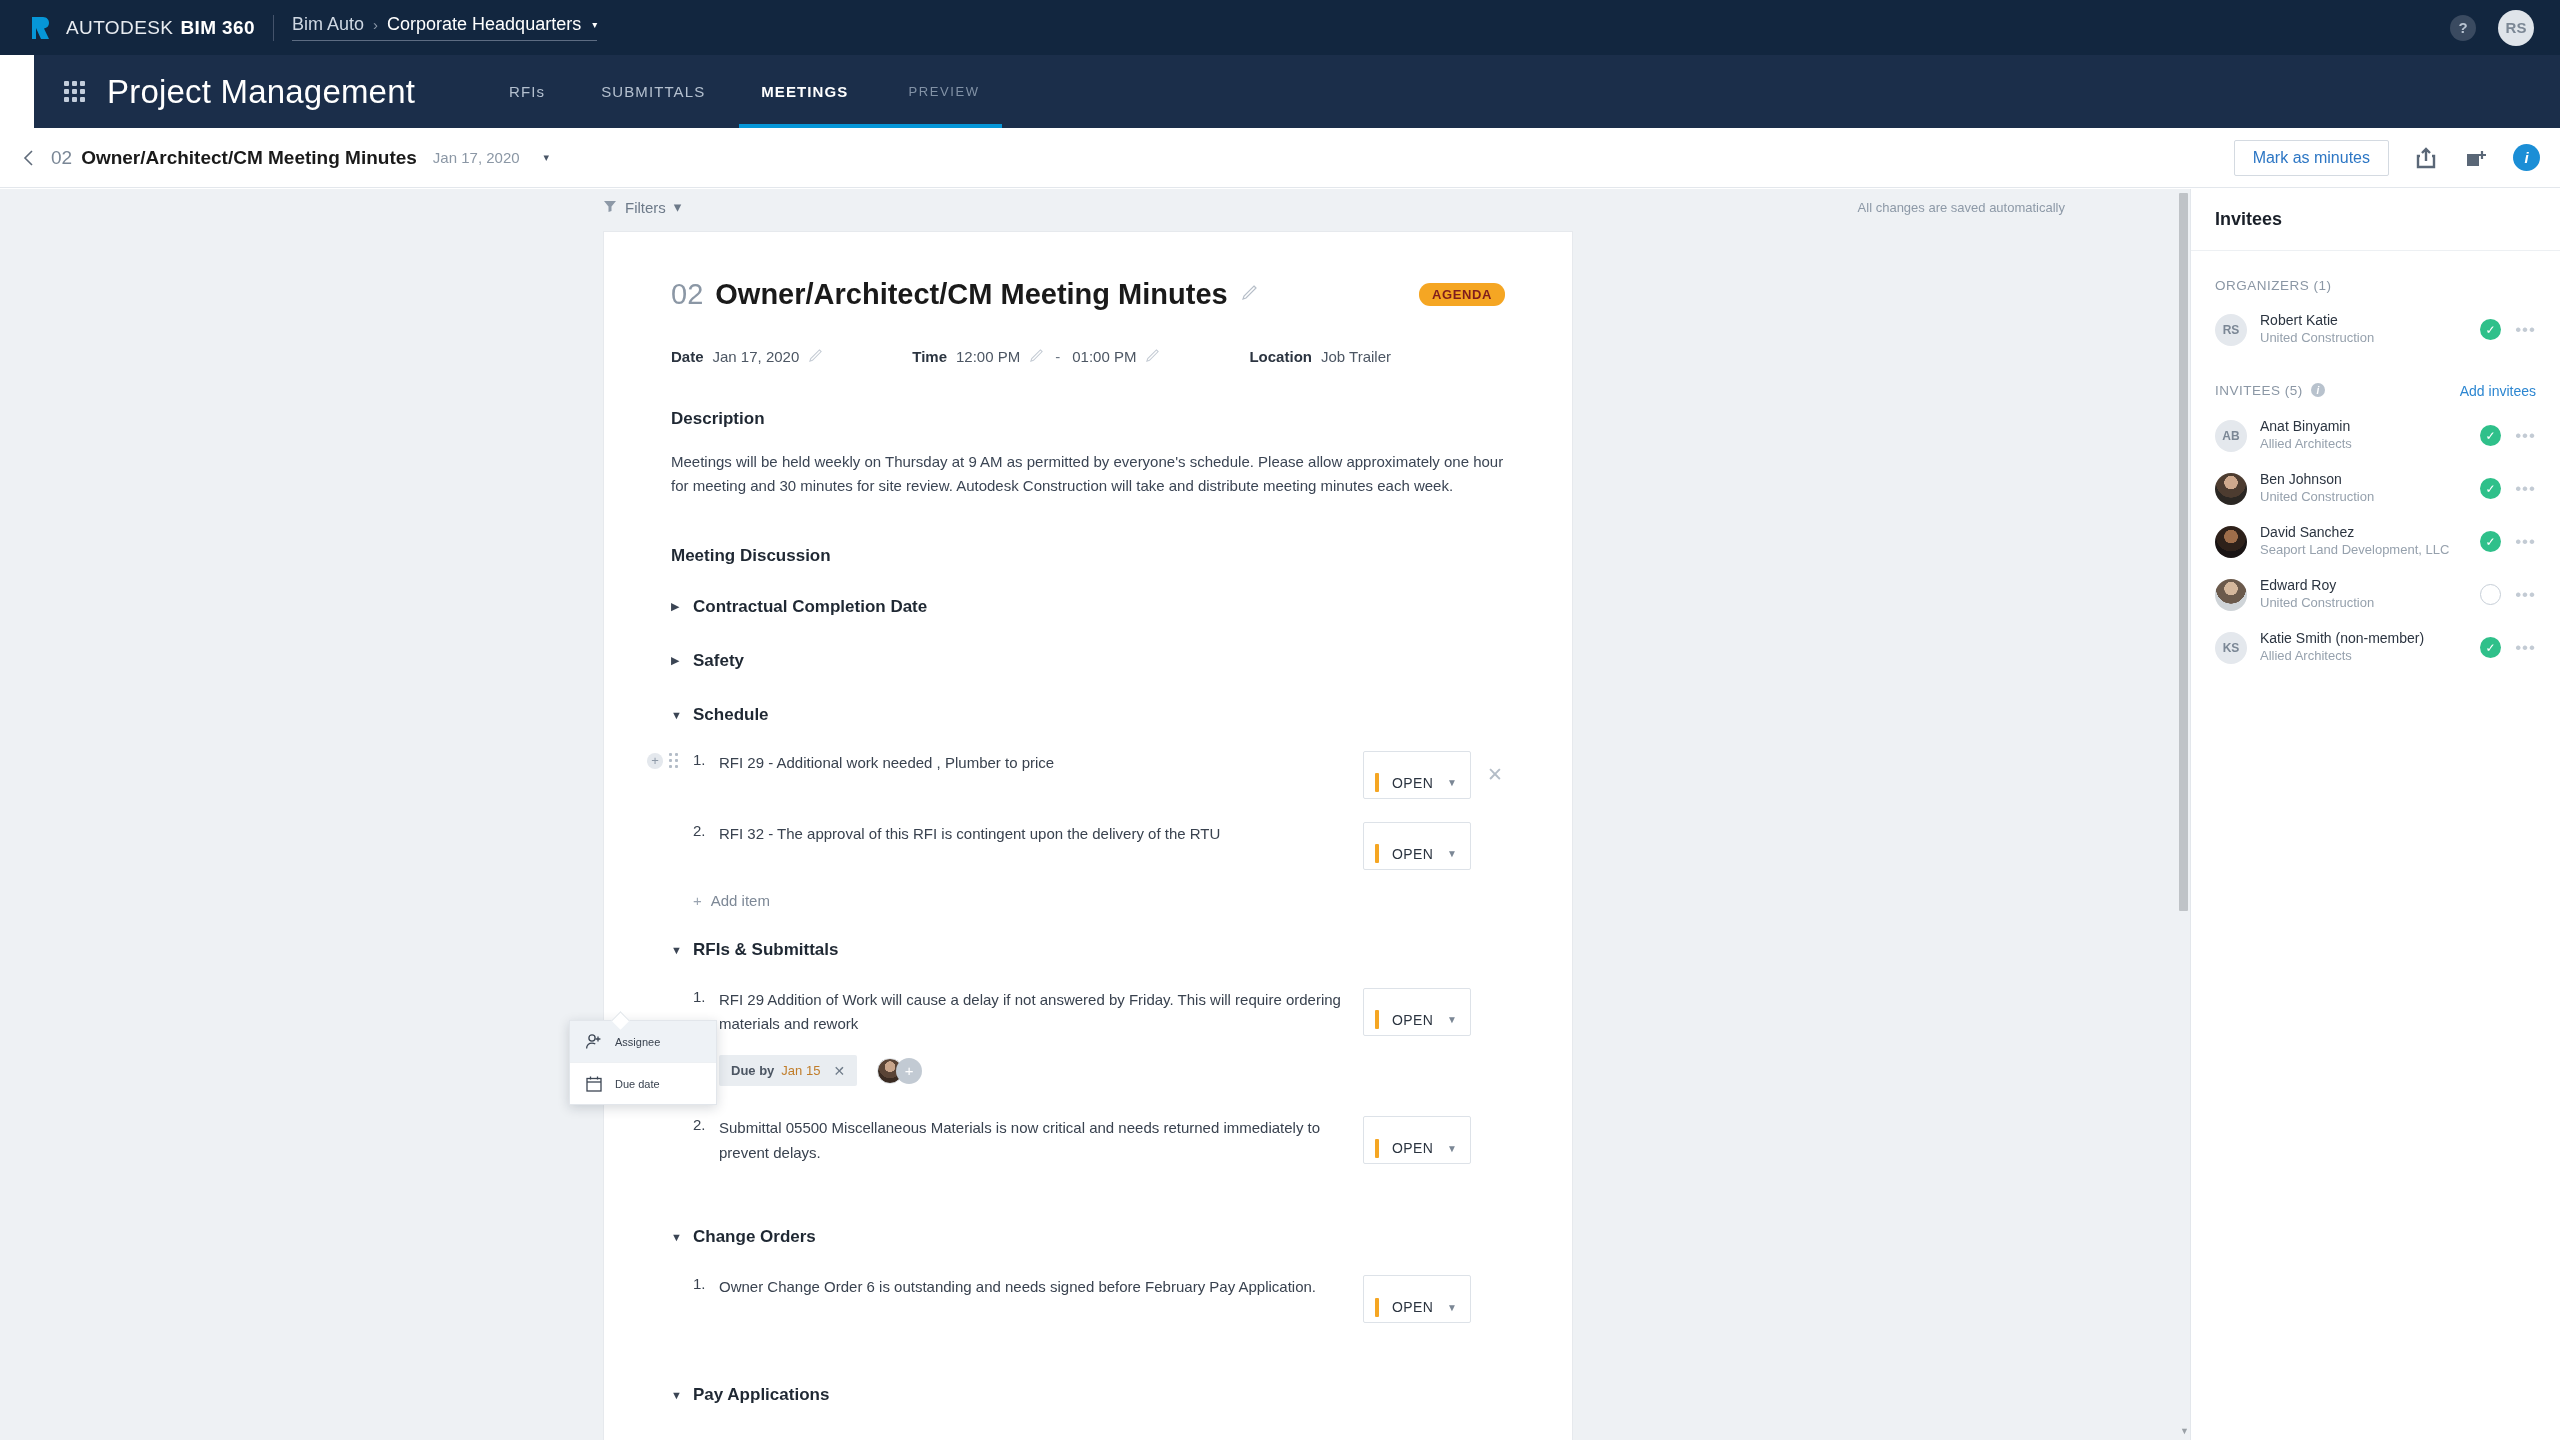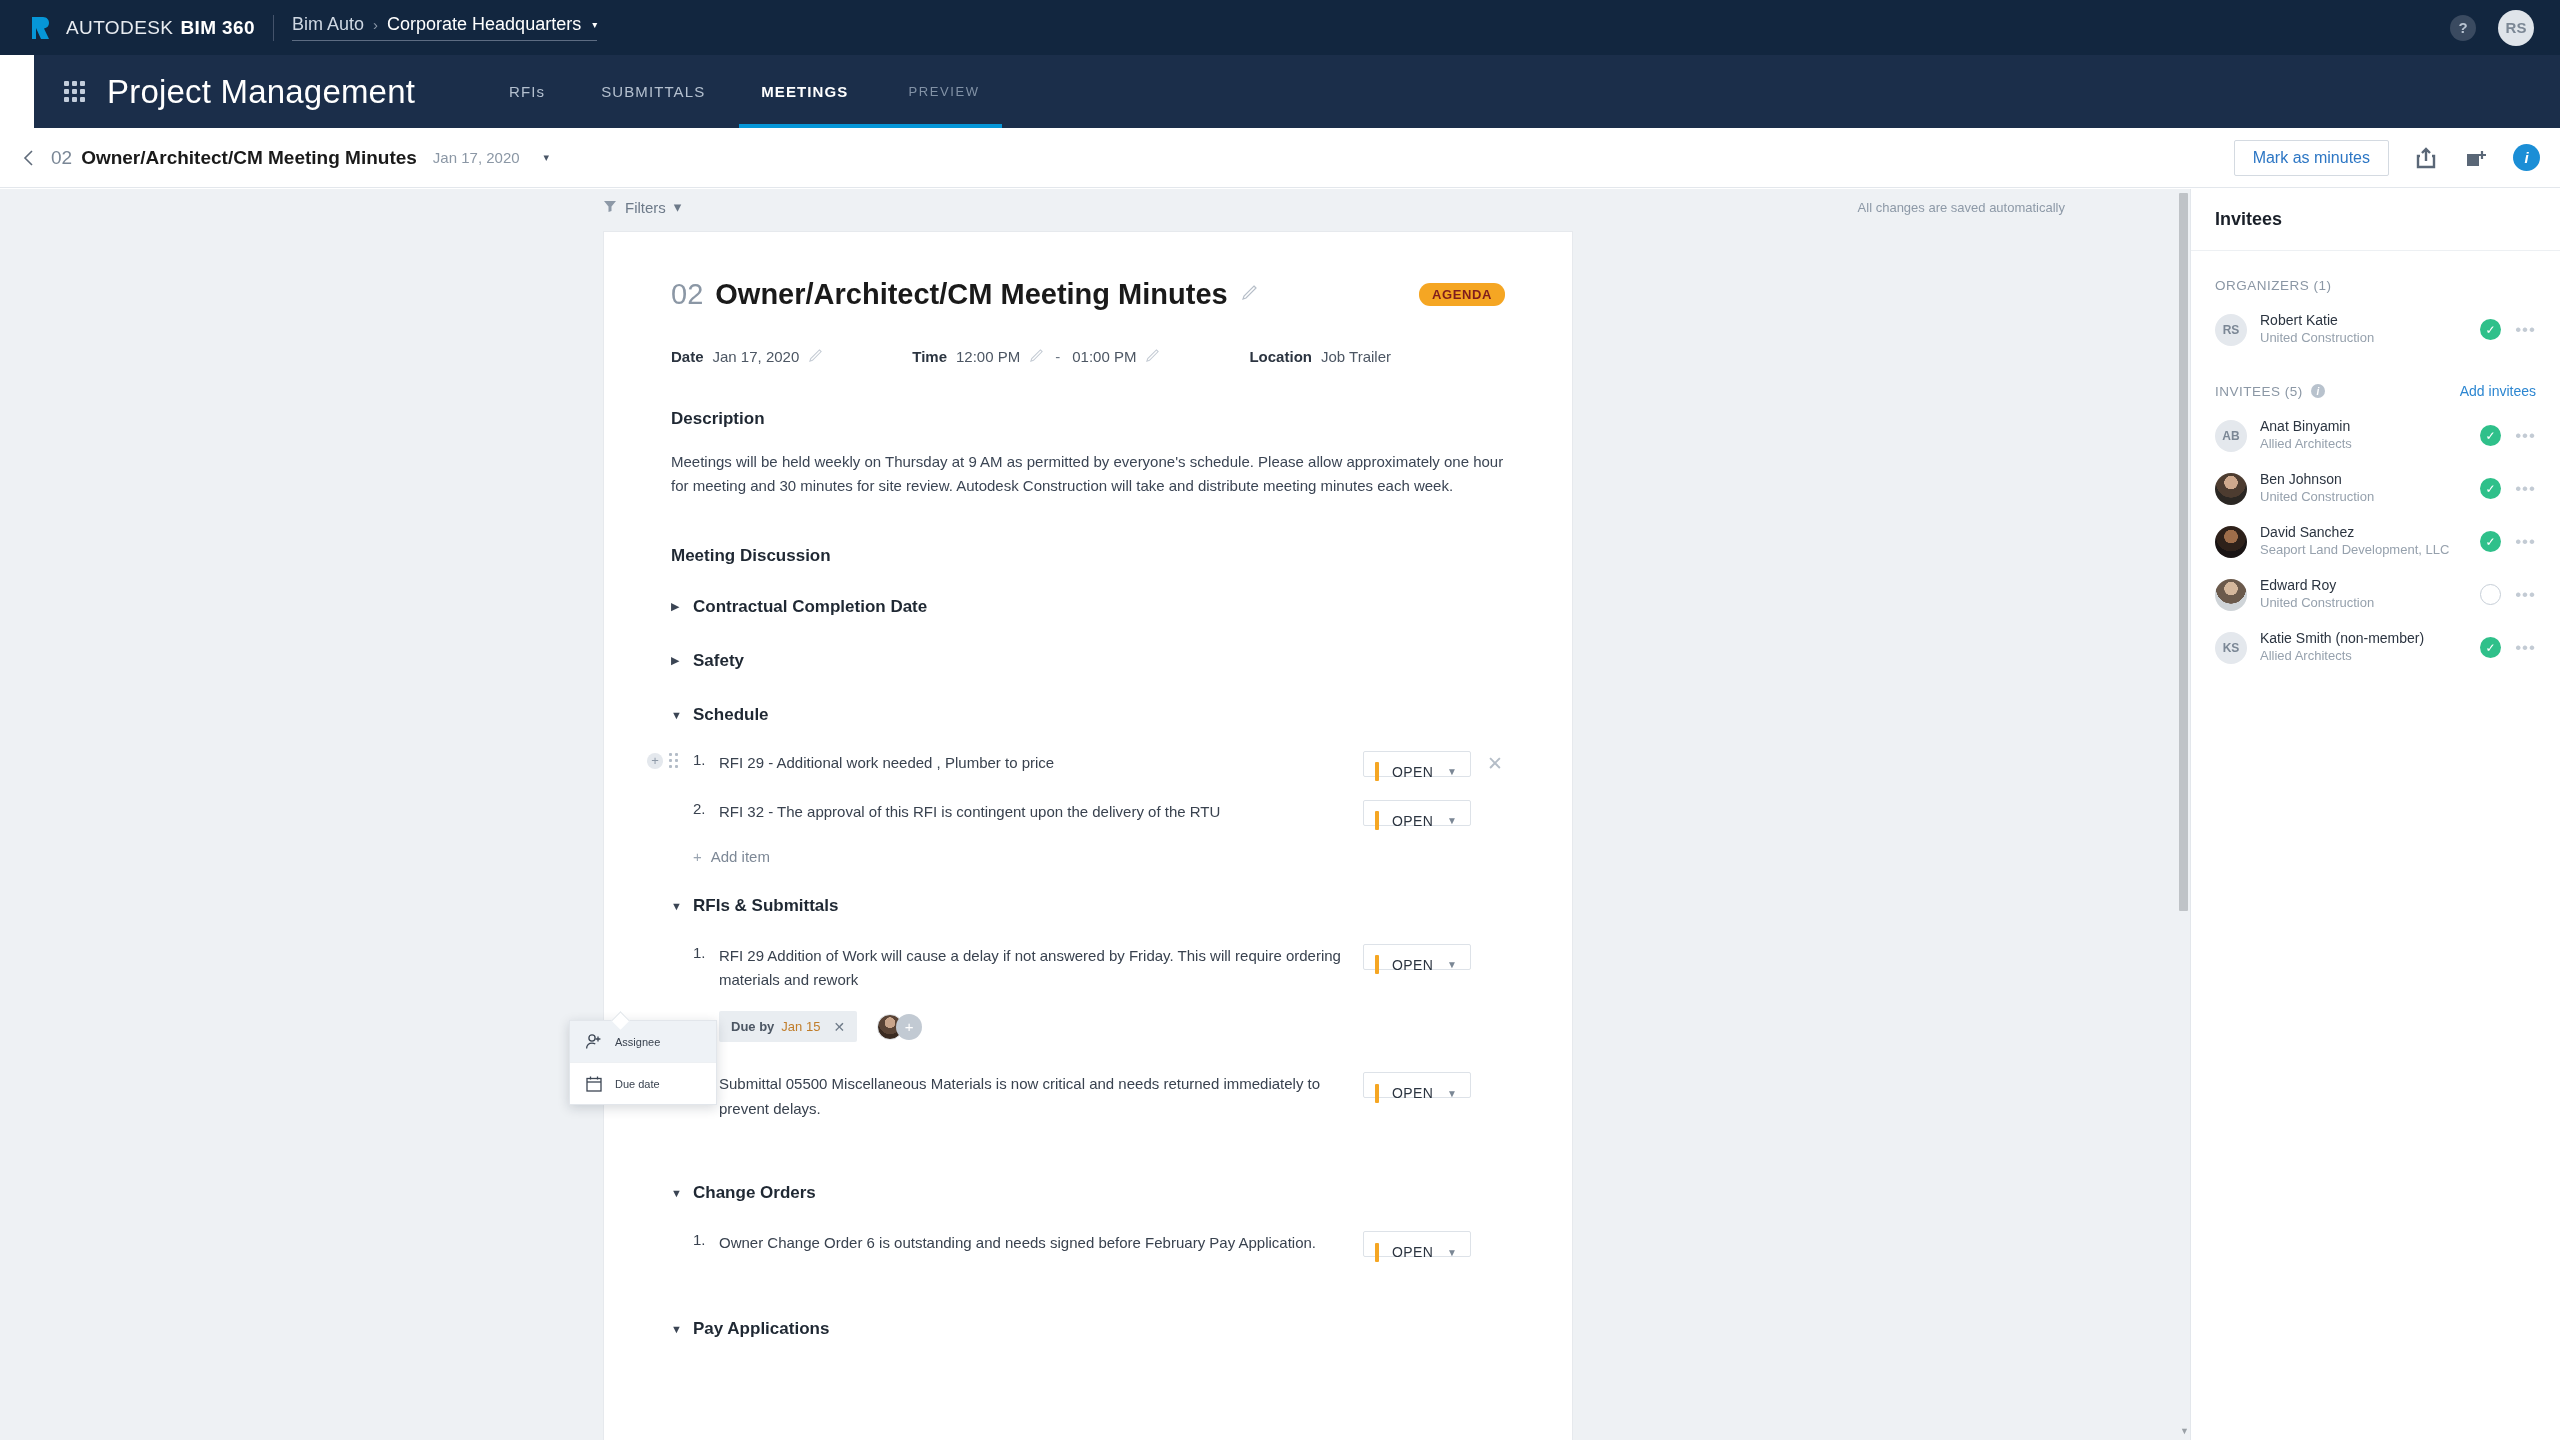--- a/index.html
+++ b/index.html
@@ -138,21 +138,21 @@
   .handle-dots {
     position: absolute; left: -3px; top: 2px; width: 11px; height: 15px;
     display: grid; grid-template-columns: repeat(2, 3px); grid-template-rows: repeat(3, 3px);
     gap: 3px; align-content: center; justify-content: center;
   }
   .handle-dots i { width: 3px; height: 3px; background: #b3bcc7; border-radius: 1px; display:block;}
   .item-num { width: 26px; color: #39424f; font-size: 15px; flex: none; }
   .item-text { color: #39424f; font-size: 15px; line-height: 1.62; max-width: 640px; }
   .item-right { margin-left: auto; display: flex; align-items: center; gap: 14px; flex:none; padding-left: 16px;}
   .status-pill {
-    border: 1px solid #dde2e8; background: #fff; border-radius: 2px; height: 26px;
+    border: 1px solid #dde2e8; background: #fff; border-radius: 2px; height: 48px;
     display: flex; align-items: center; gap: 13px; padding: 16px 13px 0 11px; min-width: 108px;
   }
   .status-bar { width: 4px; height: 19px; background: #f5a623; border-radius: 1px; }
   .status-txt { color: #2b3440; font-size: 14px; letter-spacing: .4px; }
   .status-caret { color: #7b8795; font-size: 10px; margin-left: auto; }
   .row-close { color: #b4bdc7; font-size: 19px; width: 20px; text-align: center;}
 
   .chips-row { display: flex; align-items: center; gap: 20px; margin-top: 19px; margin-left: 48px; }
   .due-chip {
     background: #e9edf1; border-radius: 2px; height: 31px; display: flex; align-items: center;
@@ -198,21 +198,21 @@
   .scroll-arrow { position: absolute; left: 3px; bottom: 4px; color: #9aa0a6; font-size: 9px;}
 
   
   .rpanel {
     position: absolute; right: 0; top: 189px; width: 370px; height: 1251px;
     background: #ffffff; border-left: 1px solid #e3e7ec;
   }
   .rpanel-head { height: 62px; display: flex; align-items: center; padding: 0 24px;
     border-bottom: 1px solid #edf0f3; }
   .rpanel-title { color: #1a2029; font-size: 18px; font-weight: 700; }
-  .sect-row { display: flex; align-items: center; padding: 0 24px; margin-top: 27px; }
+  .sect-row { display: flex; padding: 0 24px; margin-top: 27px; }
   .sect-lbl { color: #8b97a5; font-size: 13.5px; letter-spacing: .5px; }
   .info-dot { margin-left: 8px; width: 14px; height: 14px; border-radius: 50%; background: #b8c2cd;
     color: #fff; font-size: 10px; font-weight: 700; display: flex; align-items: center; justify-content: center; font-style: italic;}
   .add-inv { margin-left: auto; color: #2c86d1; font-size: 14px; }
 
   .person { display: flex; align-items: center; padding: 0 24px; height: 53px; }
   .p-av { width: 32px; height: 32px; border-radius: 50%; flex: none;
     display: flex; align-items: center; justify-content: center;
     background: #e4e8ed; color: #7b8795; font-size: 12px; font-weight: 700; }
   .p-av.photo-b { background: radial-gradient(circle at 50% 30%, #cfa98d 0 24%, #4d3c30 25% 54%, #2b2723 55% 100%); }

